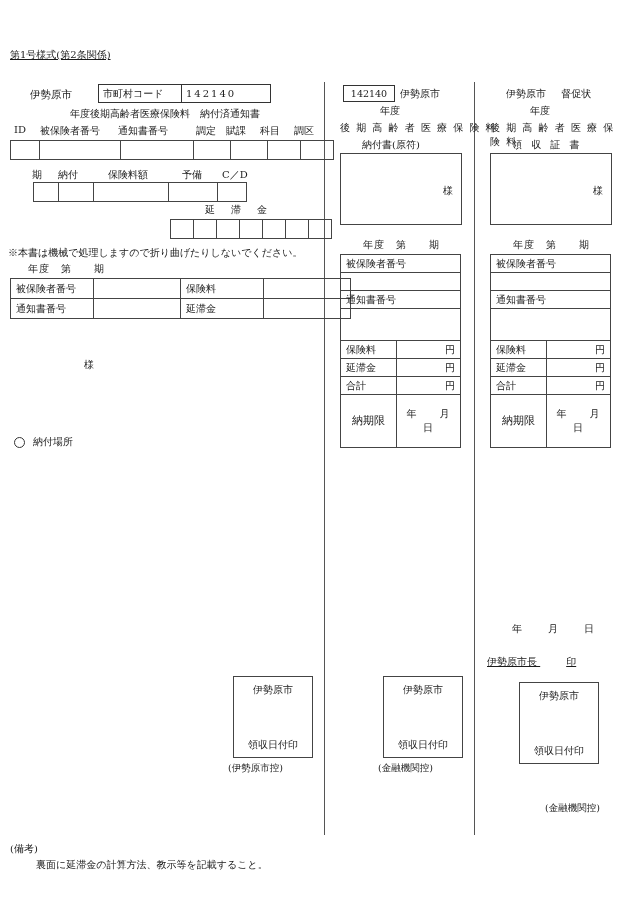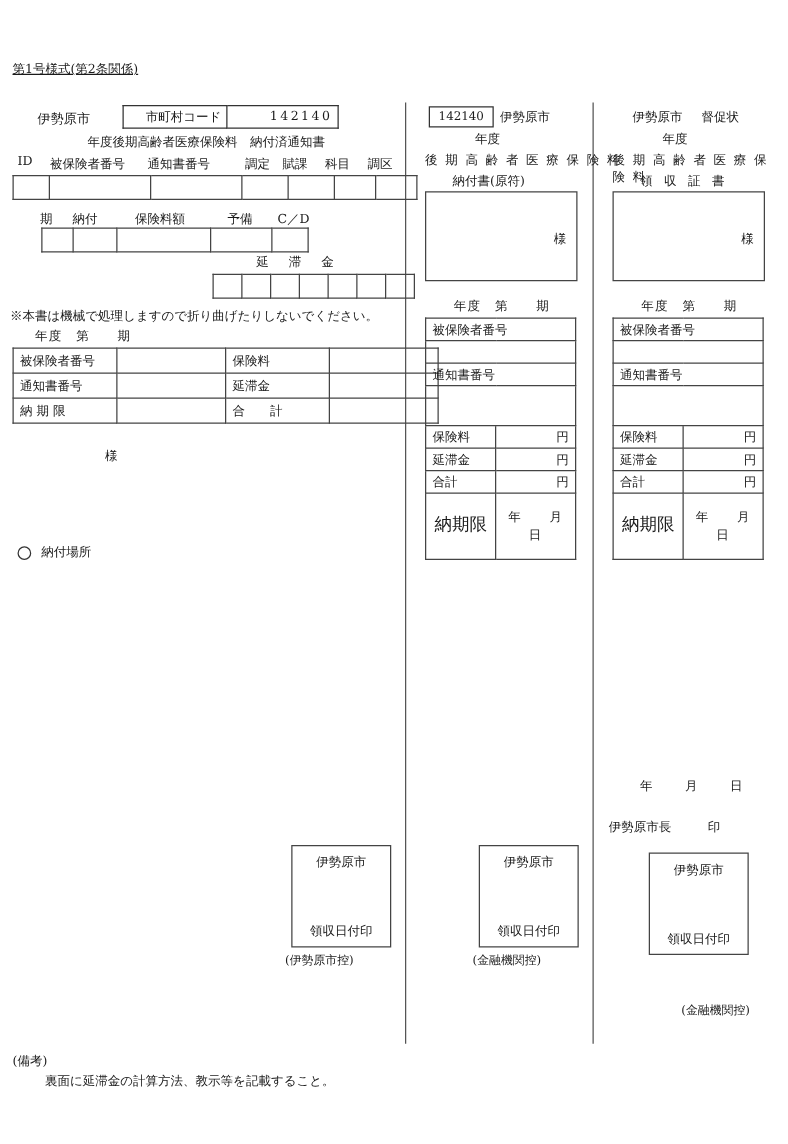--- a/index.html
+++ b/index.html
@@ -22,21 +22,21 @@
   
   .divider{position:absolute;width:1px;background:#555;}
   #divider-1{left:324px;top:82px;height:753px;}
   #divider-2{left:474px;top:82px;height:753px;}
 
   
   table{border-collapse:collapse;}
   table.grid td{border:1px solid #444;height:16px;}
   #muni-name-left{left:30px;top:88px;font-size:10.5px;}
   #code-table{left:98px;top:84px;}
-  #code-table td{border:1px solid #333;height:17px;text-align:right;font-size:10px;padding:0 4px;}
+  #code-table td{border:1px solid #333;height:17px;text-align:left;font-size:10px;padding:0 4px;}
   #code-label{width:74px;}
   #code-value{width:80px;letter-spacing:2px;}
   #left-title{left:70px;top:107px;font-size:10px;}
   #left-head-labels{left:8px;top:124px;width:300px;}
   #left-head-labels span{position:absolute;font-size:10px;white-space:nowrap;}
   #head-table{left:10px;top:140px;}
   #row2-labels{left:30px;top:168px;width:240px;}
   #row2-labels span{position:absolute;font-size:10px;white-space:nowrap;}
   #row2-table{left:33px;top:182px;}
   #entai-label{left:205px;top:203px;font-size:10px;letter-spacing:3px;}
@@ -76,34 +76,34 @@
   #right-period{left:513px;top:238px;font-size:10px;letter-spacing:1px;}
   #right-table{left:490px;top:254px;}
 
   table.slip{border-collapse:collapse;width:121px;}
   table.slip td{border:1px solid #444;font-size:10px;padding:0 5px;}
   table.slip td.hdr{height:17px;}
   table.slip td.blank{height:17px;}
   table.slip td.blank2{height:31px;}
   table.slip td.k{width:45px;height:17px;}
   table.slip td.yen{text-align:right;height:17px;}
-  table.slip td.vert{width:12px;text-align:center;padding:0;line-height:1.55;font-size:14px;}
+  table.slip td.vert{width:12px;text-align:center;padding:0;line-height:1.55;font-size:11px;}
   table.slip td.date{height:52px;text-align:center;font-size:10px;letter-spacing:1px;}
 
   
   #right-muni{left:506px;top:87px;font-size:10px;text-align:center;}
   #right-year{left:530px;top:104px;font-size:10px;}
   #right-kind{left:490px;top:121px;font-size:10px;letter-spacing:1.5px;}
   #right-doc{left:512px;top:138px;font-size:10px;letter-spacing:3px;}
   #right-name-box{left:490px;top:153px;width:120px;height:70px;border:1px solid #444;}
   #right-name-box .sama{position:absolute;right:8px;bottom:26px;font-size:10px;}
   #dunning-text{left:487px;top:487px;width:126px;font-size:10px;line-height:1.78;text-align:justify;}
   #dunning-text .ind{display:inline-block;width:26px;}
   #dunning-date{left:512px;top:622px;font-size:10px;letter-spacing:2px;}
-  #mayor{left:487px;top:655px;font-size:10px;}
+  #mayor{left:487px;top:655px;font-size:10px;text-decoration:underline;}
   #mayor .seal{margin-left:26px;}
   #keep-note{left:487px;top:768px;width:130px;font-size:10px;line-height:1.55;}
   #keep-note .l2{display:block;padding-left:10px;}
   #right-cap{left:545px;top:802px;font-size:9.5px;}
 
   
   #remarks{left:10px;top:842px;font-size:10px;}
   #remarks-body{left:36px;top:858px;font-size:10px;}
 </style>
 </head>
@@ -198,26 +198,20 @@
       <td class="v"></td>
       <td class="k">保険料</td>
       <td class="v"></td>
     </tr>
     <tr>
       <td class="k">通知書番号</td>
       <td class="v"></td>
       <td class="k">延滞金</td>
       <td class="v"></td>
     </tr>
-    <tr>
-      <td class="k">納 期 限</td>
-      <td class="v"></td>
-      <td class="k">合　　計</td>
-      <td class="v"></td>
-    </tr>
   </tbody>
     </table>
 
   <div class="abs" id="sama-left">様</div>
 
   <div class="abs" id="payplace">
     <span class="circ"></span><span>納付場所</span>
   </div>
 
   <div class="stamp-box" id="stamp-left">

